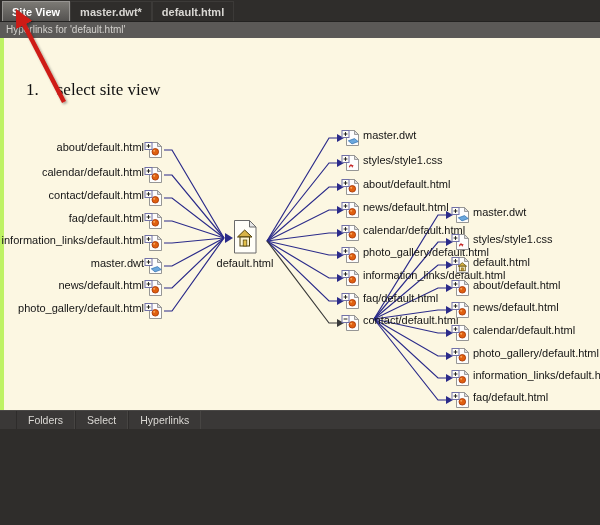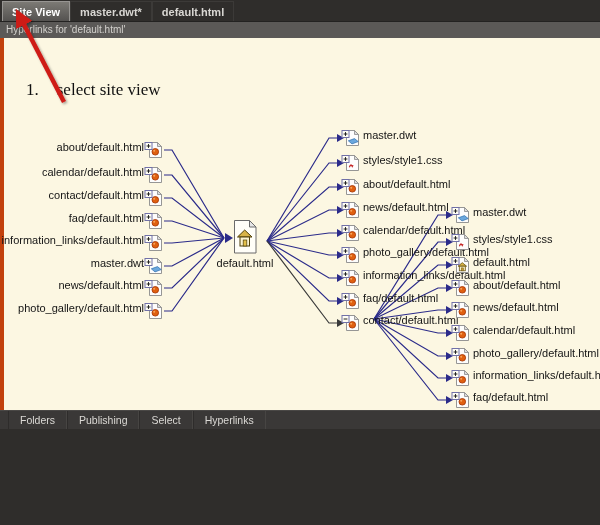--- a/index.html
+++ b/index.html
@@ -1,17 +1,17 @@
 <!DOCTYPE html>
 <html><head>
 <meta charset="utf-8">
 <style>
   html,body{margin:0;padding:0;background:#2f2d2b;}
   #stage{position:relative;width:600px;height:429px;overflow:hidden;
-         font-family:"Liberation Sans",sans-serif;background:#c2410c;}
+         font-family:"Liberation Sans",sans-serif;background:#bef264;}
 
   
   .top-tabbar{position:absolute;top:0;left:0;right:0;height:21px;background:#2f2d2b;
               display:flex;align-items:stretch;padding-left:2px;border-bottom:1px solid #232221;}
   .tab{display:flex;align-items:center;padding:0 9px;font-size:11px;font-weight:bold;
        color:#d9d7d3;margin-top:1px;border:1px solid #3c3a38;border-bottom:none;cursor:default;}
   .tab.active{background:linear-gradient(#7c7a75,#545250);border-color:#979592;color:#ffffff;}
 
   
   .info-bar{position:absolute;top:22px;left:0;right:0;height:16px;background:#5b5957;
@@ -35,21 +35,21 @@
   
   .note{position:absolute;font-family:"Liberation Serif",serif;font-size:17px;color:#101010;
         z-index:5;white-space:nowrap;}
   .note .txt{margin-left:18px;}
   #note1{left:26px;top:80px;}
   #note2{left:225px;top:444px;}
   #arrows{position:absolute;top:0;left:0;width:600px;height:525px;pointer-events:none;z-index:9;}
 
   
   .bottom-bar{position:absolute;left:0;right:0;bottom:0;height:18px;background:#3a3837;
-              display:flex;align-items:center;padding-left:8px;border-top:1px solid #4a4846;}
+              display:flex;align-items:center;padding-left:16px;border-top:1px solid #4a4846;}
   .btab{font-size:10.5px;color:#dbd9d5;line-height:18px;padding:0 11px;
         border-right:1px solid #474543;border-left:1px solid #2e2c2b;cursor:default;}
 </style>
 </head>
 <body>
 
 <div id="stage">
 
   <div class="top-tabbar">
       <div class="tab active">Site View</div>
@@ -472,18 +472,17 @@
         <filter id="ashadow" x="-30%" y="-30%" width="160%" height="160%">
           <feDropShadow dx="1.5" dy="1.5" stdDeviation="1" flood-color="rgba(0,0,0,0.35)"></feDropShadow>
         </filter>
       </defs>
       <line x1="64" y1="102" x2="18" y2="13" stroke="#ce1a18" stroke-width="4.5" marker-end="url(#redhead)" filter="url(#ashadow)"></line>
       <line x1="318" y1="461" x2="166" y2="510" stroke="#ce1a18" stroke-width="4.5" marker-end="url(#redhead)" filter="url(#ashadow)"></line>
     </svg>
 
   <div class="bottom-bar">
       <div class="btab">Folders</div>
-      <div class="btab">Publishing</div>
       <div class="btab">Select</div>
       <div class="btab">Hyperlinks</div>
     </div>
 
 </div>
 
 </body></html>

